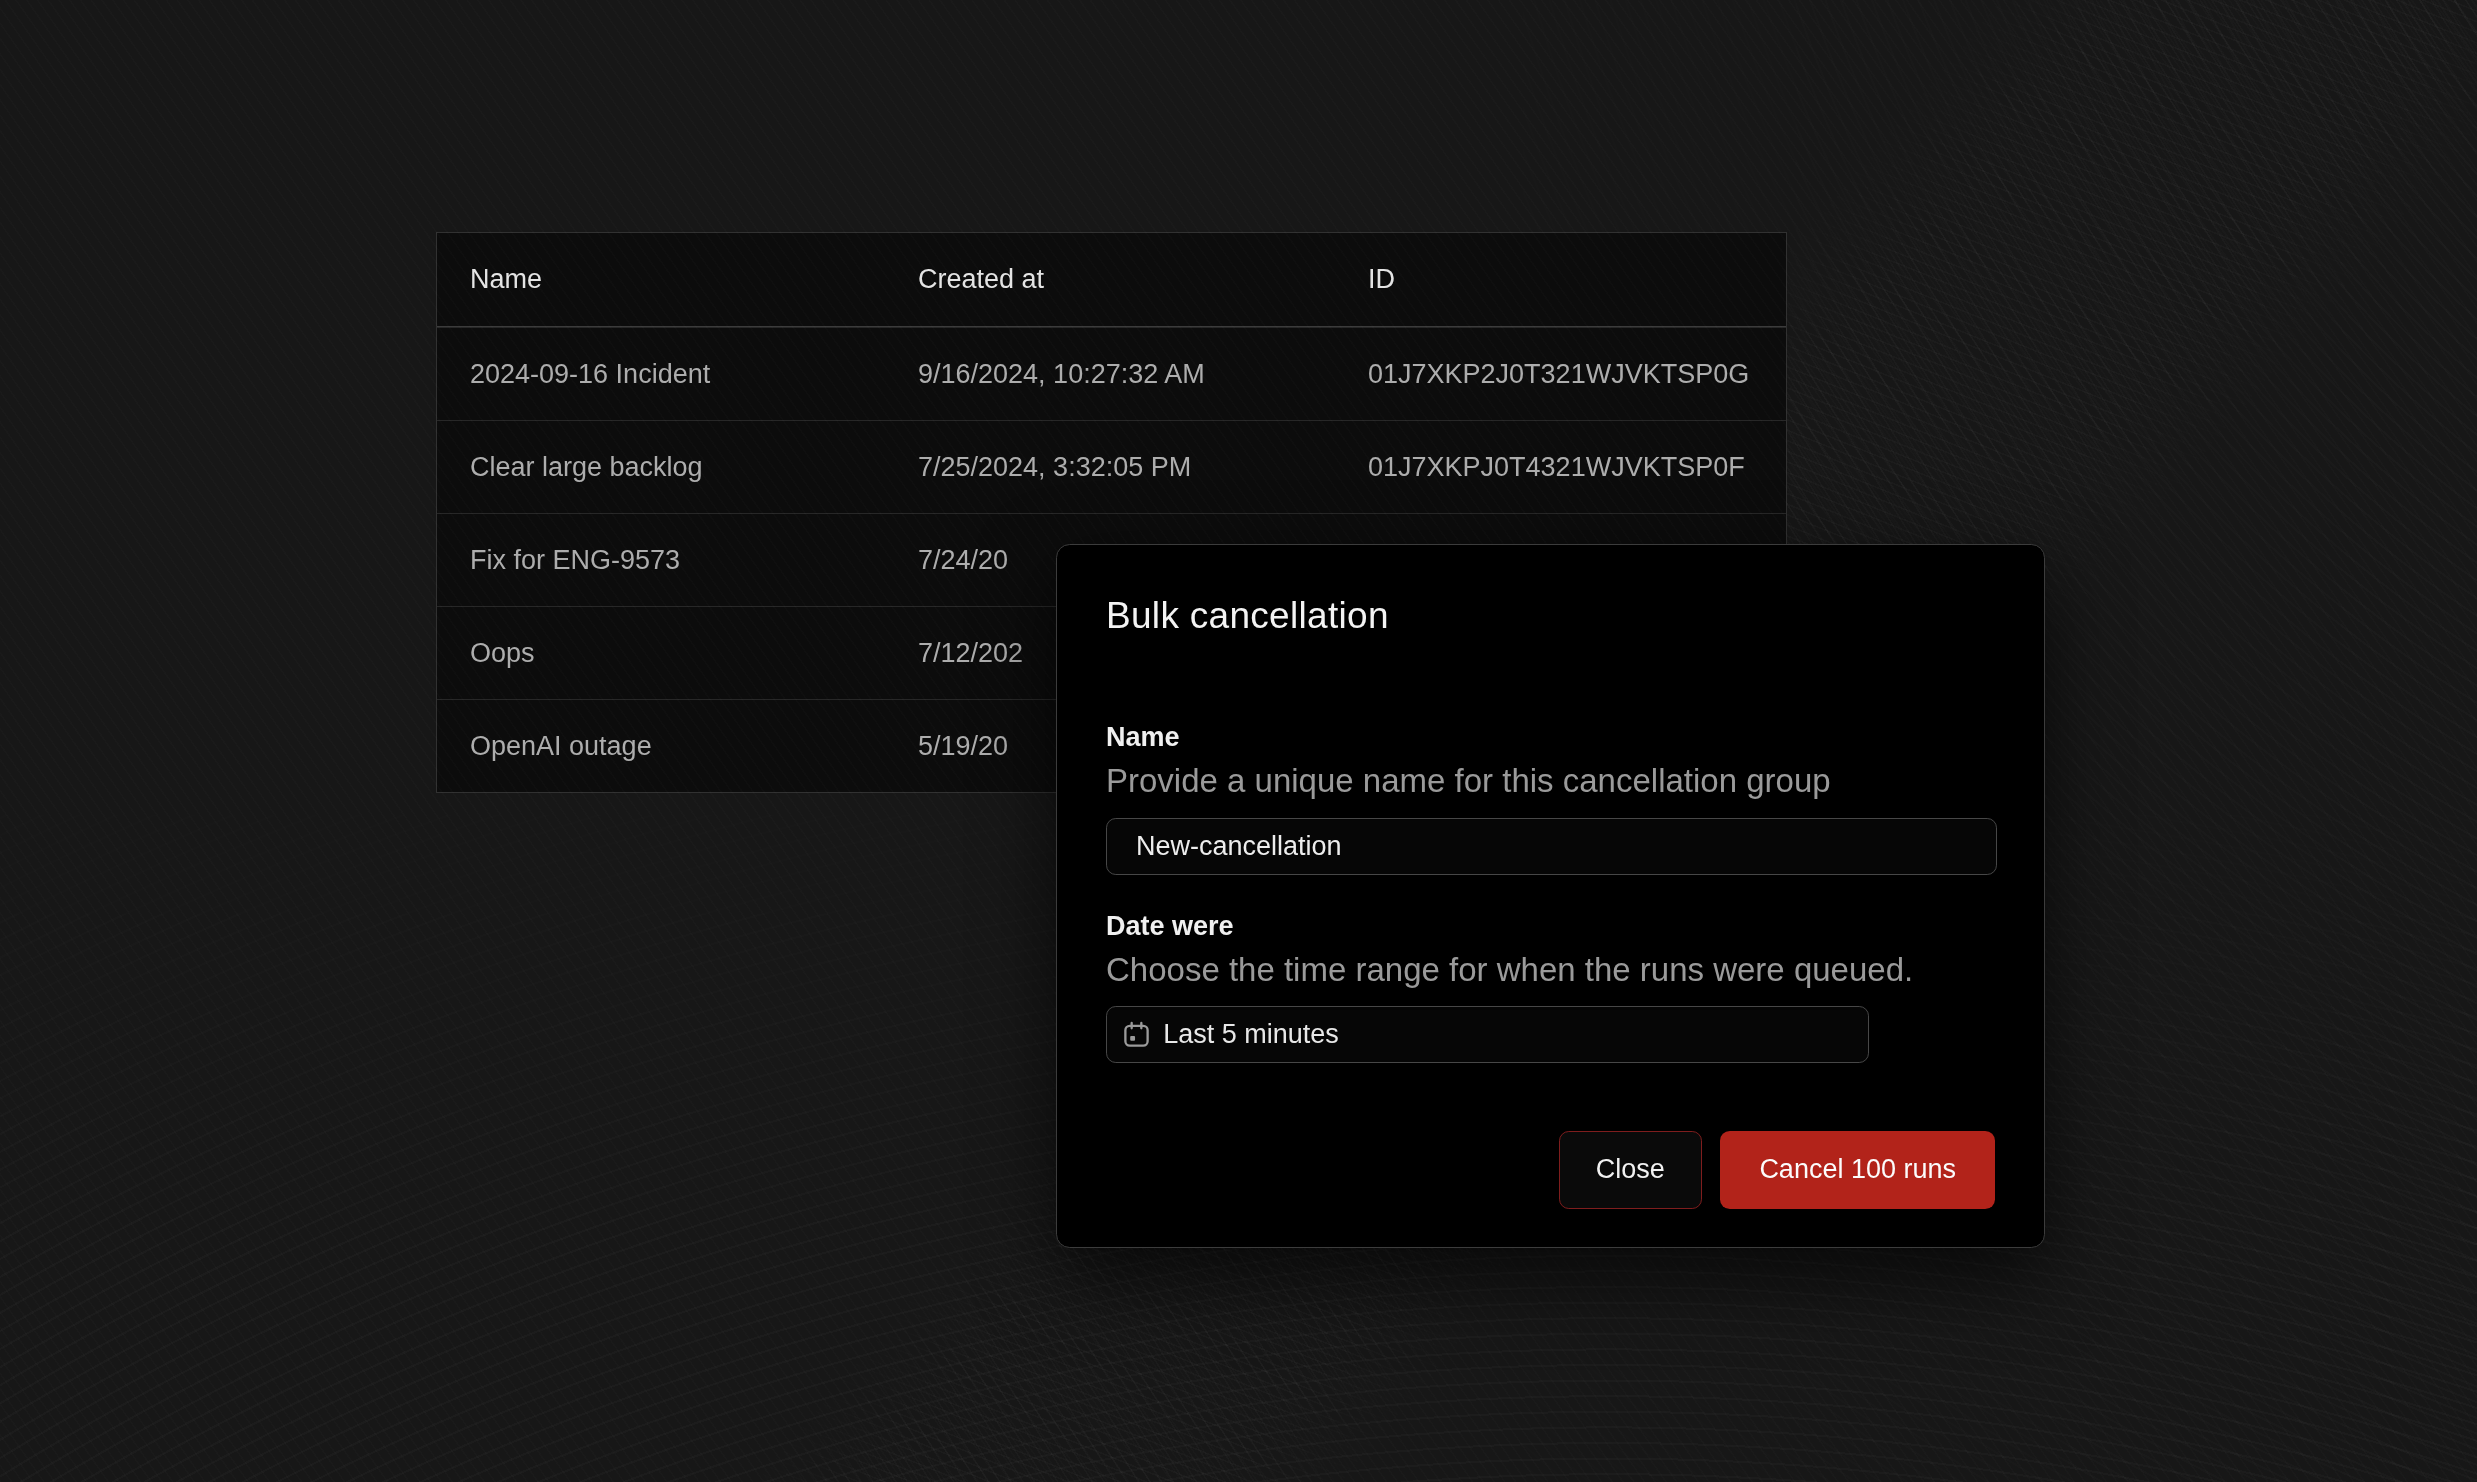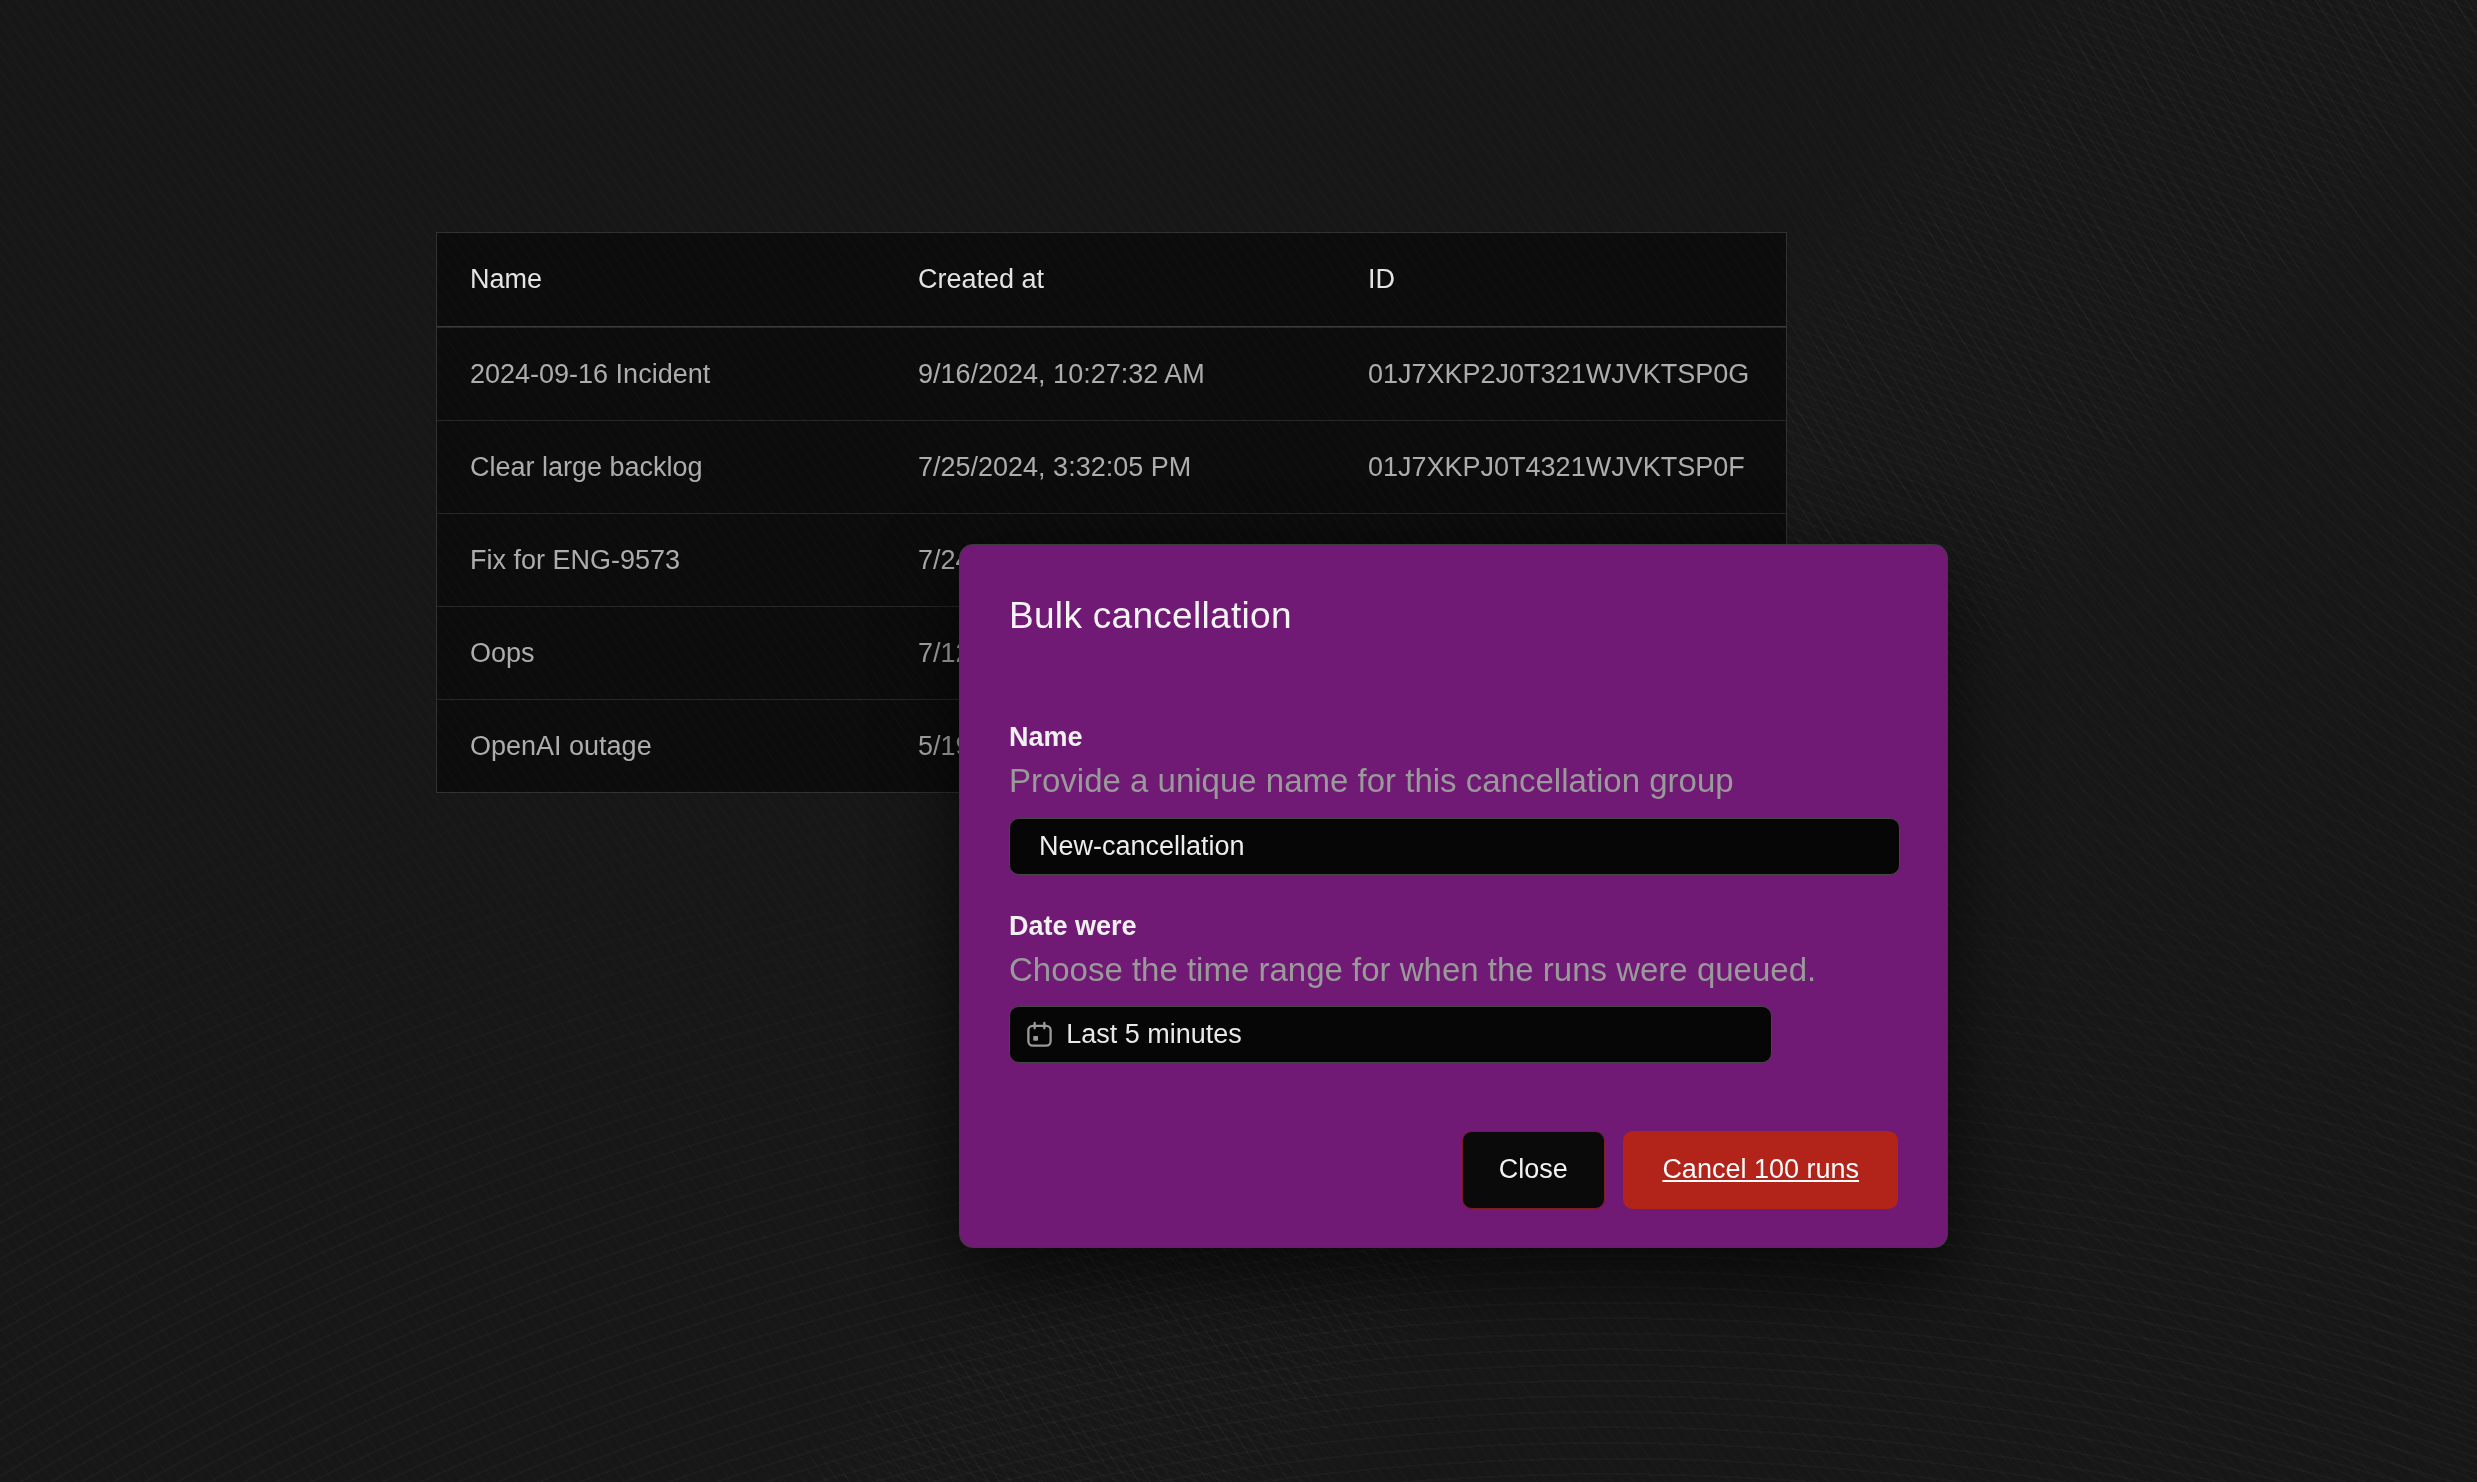--- a/index.html
+++ b/index.html
@@ -60,22 +60,22 @@
     border-bottom:1px solid #3b3b3b;
   }
   .tcell { padding-left:33px; overflow:hidden; white-space:nowrap; }
   .c-name { width:449px; }
   .c-created { width:451px; }
   .c-id { width:452px; }
 
   
   .modal {
     position:absolute; z-index:3;
-    left:959px; top:544px; width:989px; height:704px;
-    background:#701a75;
+    left:1056px; top:544px; width:989px; height:704px;
+    background:#000000;
     border:1px solid #3c3c3c;
     border-radius:13.7px;
     padding:45px 49px 44px 49px;
     box-shadow:0 29px 78px rgba(0,0,0,0.65);
   }
   .modal-title {
     font-size:37px; font-weight:500; color:#f4f4f4; letter-spacing:0.3px;
     line-height:51px;
   }
   .field-label {
@@ -108,21 +108,21 @@
   .btn {
     height:78px; border-radius:9.8px; font-family:inherit;
     font-size:27px; display:flex; align-items:center; justify-content:center;
     cursor:pointer;
   }
   .btn-close {
     background:#0a0a0a; border:1px solid #7f1d1d; color:#f2f2f2;
     padding:0 36px;
   }
   .btn-danger {
-    border:none; color:#fcfcfc; font-weight:500; padding:8px 39px;text-decoration:underline;
+    border:none; color:#fcfcfc; font-weight:500; padding:8px 39px;
   }
 </style>
 </head>
 <body>
 
 <div class="bg-arcs-bottom"></div>
 <div class="bg-arcs-right"></div>
 <div class="bg-mesh-band"></div>
 
 <div class="runs-table">

